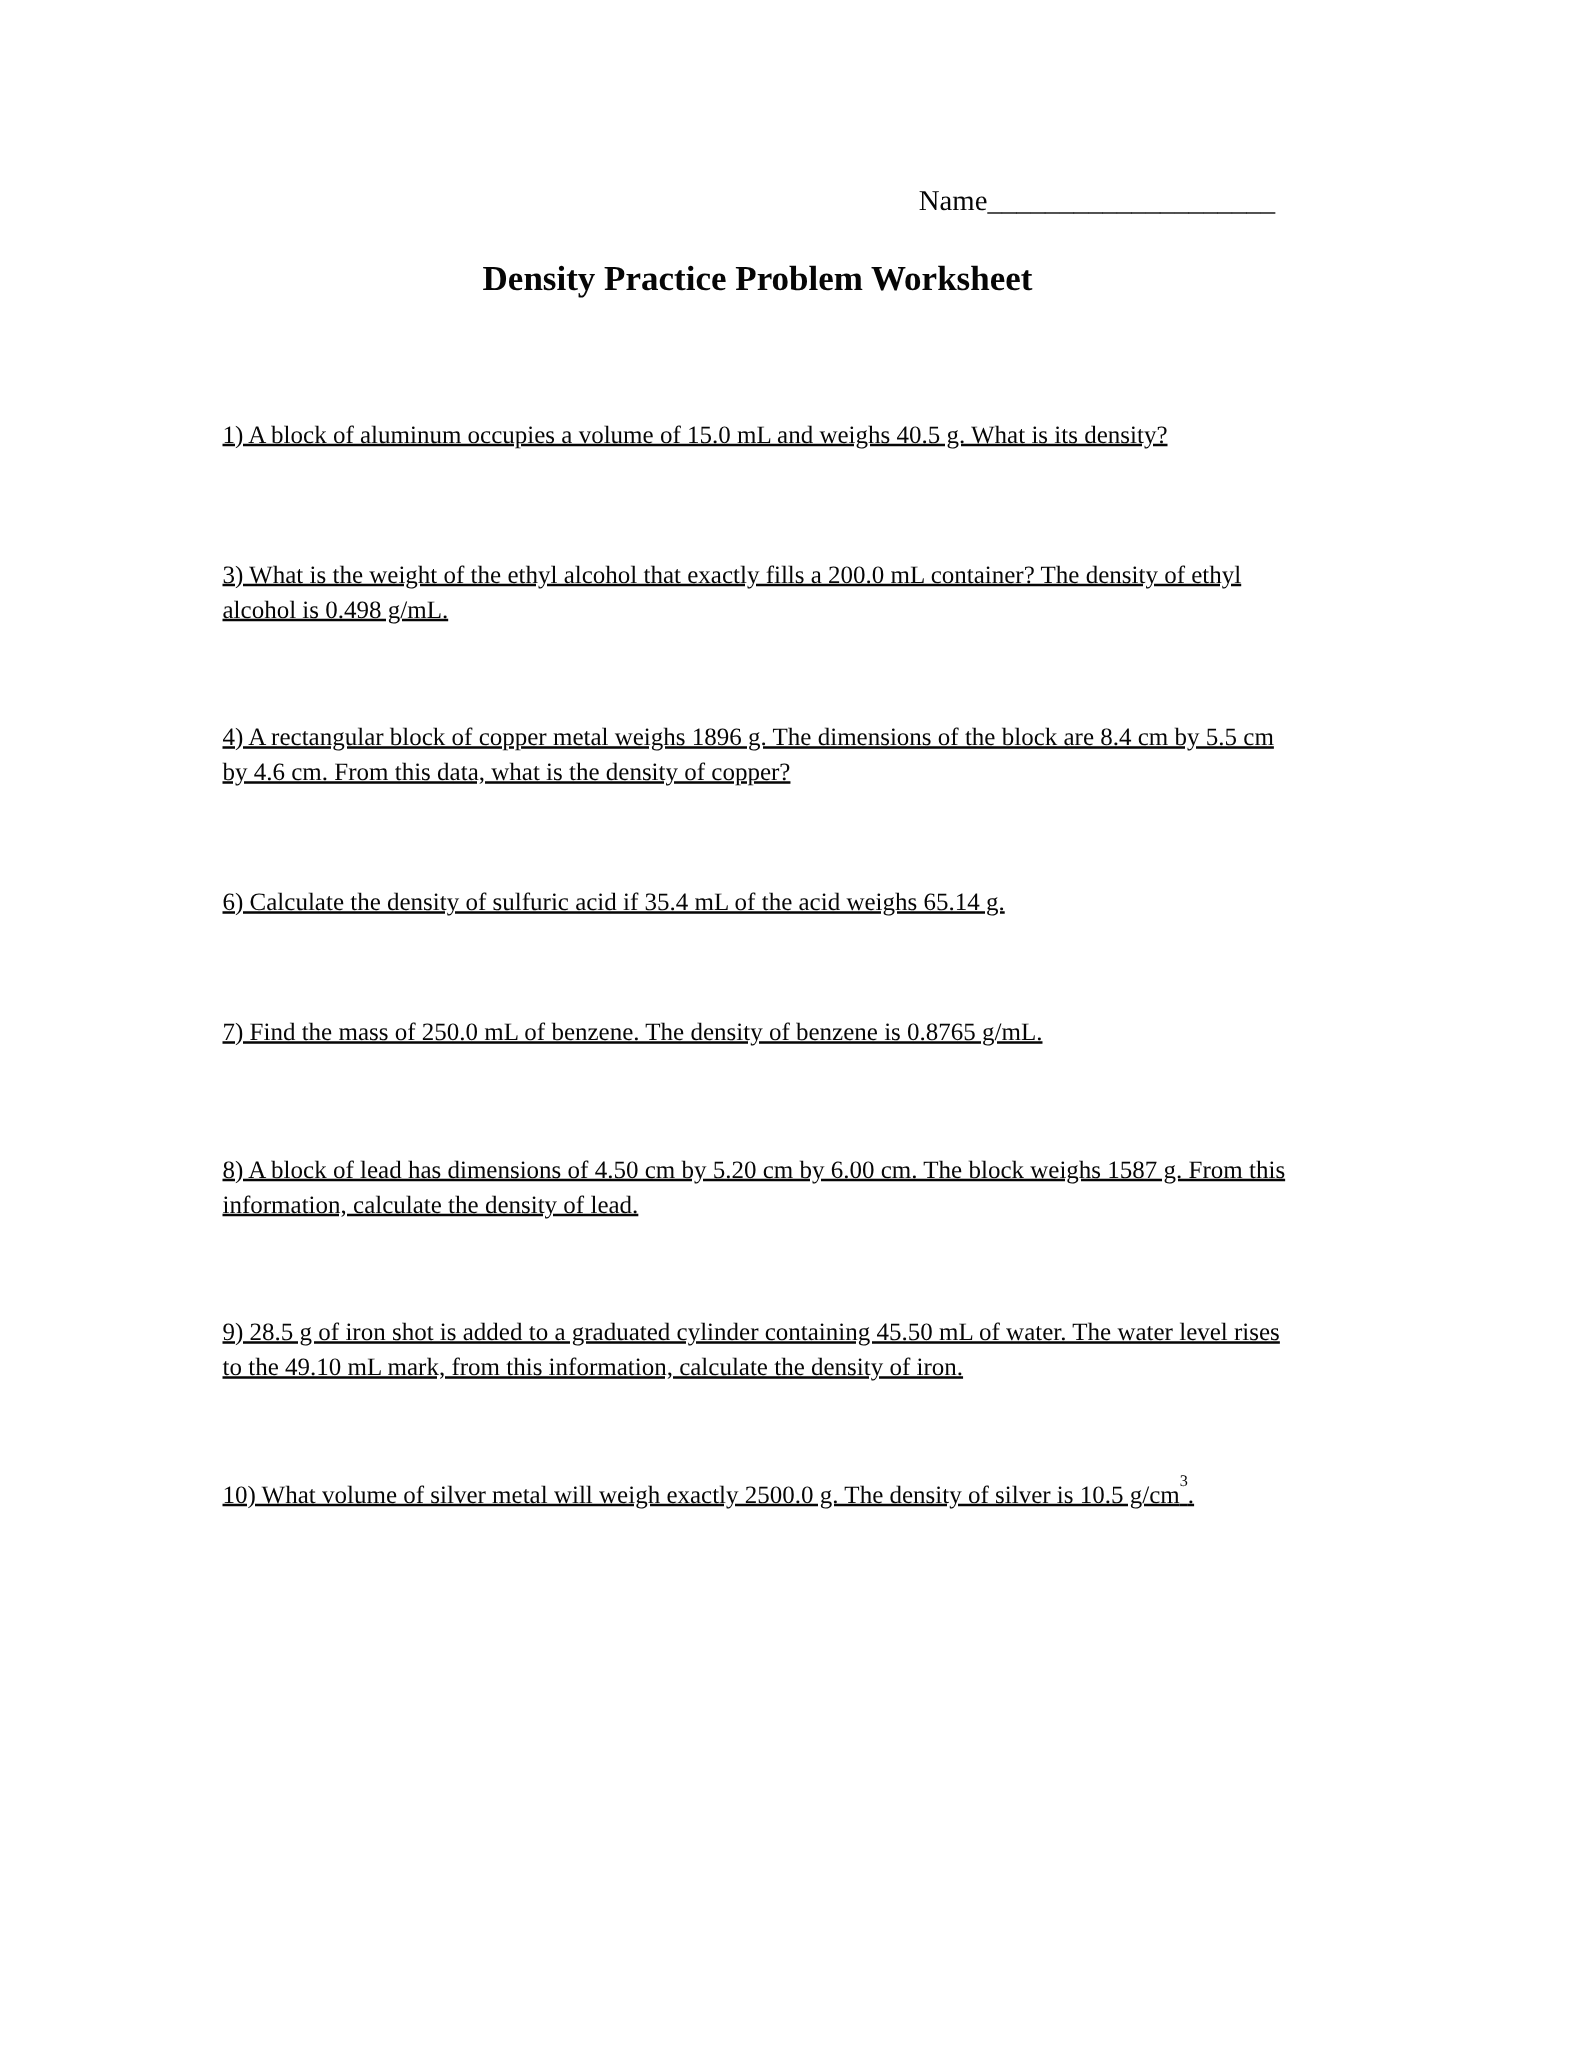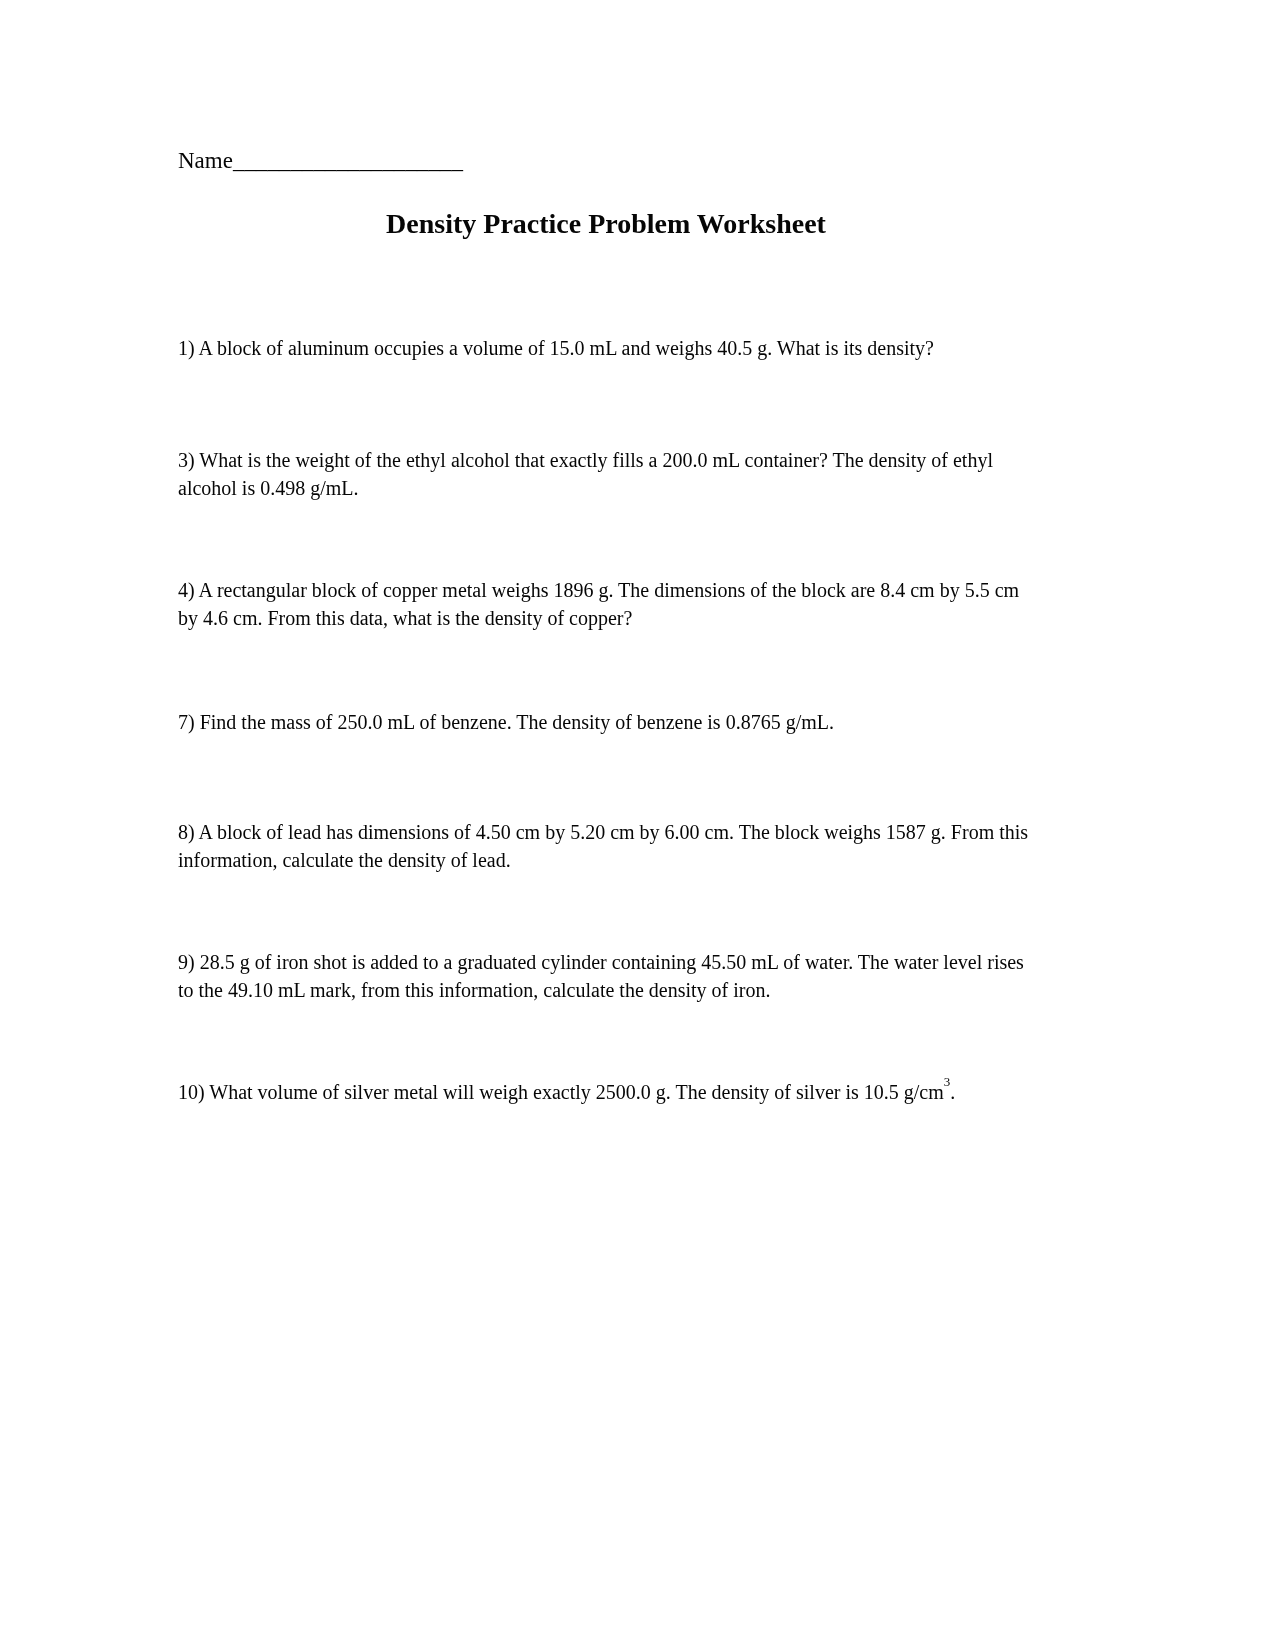--- a/index.html
+++ b/index.html
@@ -19,21 +19,21 @@
     width: 1275px;
     height: 1650px;
     background: #ffffff;
   }
   .content {
     margin-left: 178px;
     width: 856px;
   }
   .name-row {
     padding-top: 146px;
-    text-align: left;
+    text-align: right;
     padding-right: 14px;
     font-size: 23px;
     line-height: 30px;
     white-space: nowrap;
   }
   .name-row .blank {
     letter-spacing: 0;
   }
   h1.title {
     margin: 26px 0 0 0;
@@ -42,20 +42,21 @@
     line-height: 44px;
     font-weight: bold;
   }
   .questions {
     margin-top: 88px;
   }
   p.q {
     margin: 0;
     font-size: 20px;
     line-height: 28px;
+    text-decoration: underline;
   }
   p.q sup {
     font-size: 13px;
     line-height: 0;
     position: relative;
     top: -0.45em;
   }
 </style>
 </head>
 <body>
@@ -71,20 +72,21 @@
 
     <div class="questions">
       <p class="q" style="margin-bottom:84px">1) A block of aluminum occupies a volume of 15.0 mL and weighs 40.5 g. What is its density?</p>
 
 
       <p class="q" style="margin-bottom:74px">3) What is the weight of the ethyl alcohol that exactly fills a 200.0 mL container? The density of ethyl alcohol is 0.498 g/mL.</p>
 
       <p class="q" style="margin-bottom:76px">4) A rectangular block of copper metal weighs 1896 g. The dimensions of the block are 8.4 cm by 5.5 cm by 4.6 cm. From this data, what is the density of copper?</p>
 
 
+      <p class="q" style="margin-bottom:76px">6) Calculate the density of sulfuric acid if 35.4 mL of the acid weighs 65.14 g.</p>
 
       <p class="q" style="margin-bottom:82px">7) Find the mass of 250.0 mL of benzene. The density of benzene is 0.8765 g/mL.</p>
 
       <p class="q" style="margin-bottom:74px">8) A block of lead has dimensions of 4.50 cm by 5.20 cm by 6.00 cm. The block weighs 1587 g. From this information, calculate the density of lead.</p>
 
       <p class="q" style="margin-bottom:74px">9) 28.5 g of iron shot is added to a graduated cylinder containing 45.50 mL of water. The water level rises to the 49.10 mL mark, from this information, calculate the density of iron.</p>
 
       <p class="q" style="margin-bottom:0"><span>10) What volume of silver metal will weigh exactly 2500.0 g. The density of silver is 10.5 g/cm</span><sup>3</sup><span>.</span></p>
     </div>
 

